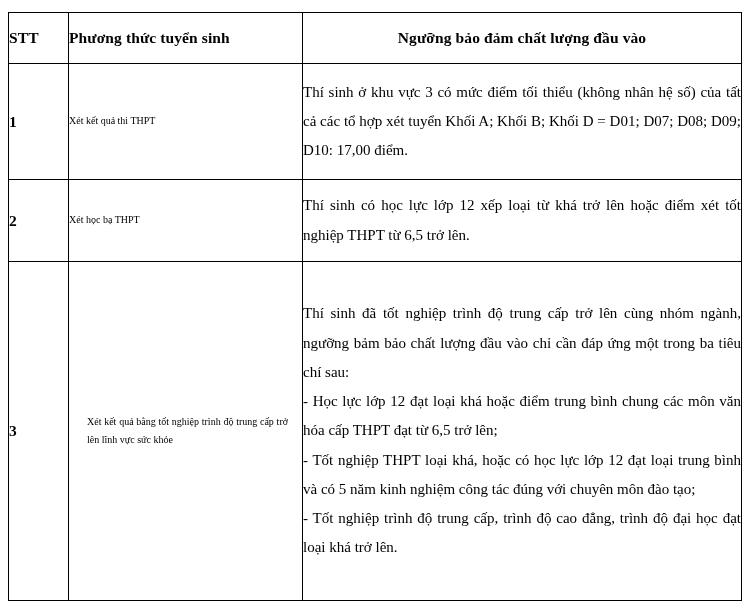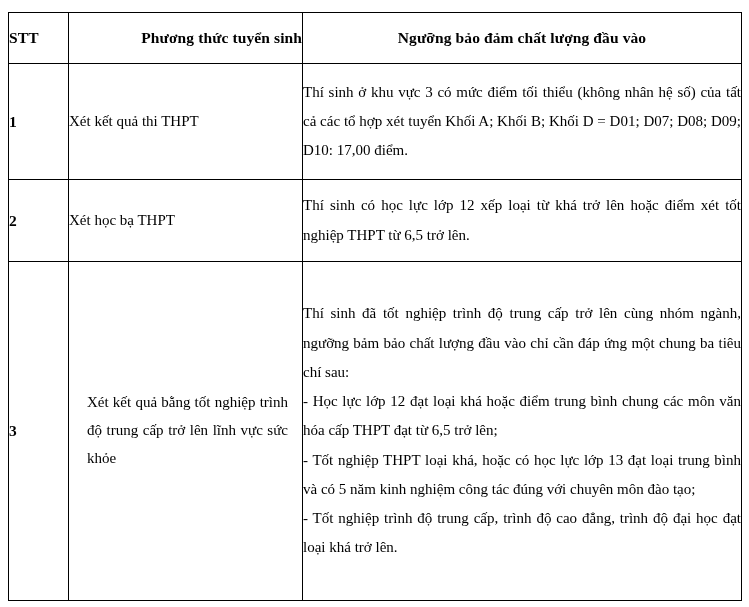--- a/index.html
+++ b/index.html
@@ -50,40 +50,40 @@
     height: 50px;
     font-weight: bold;
     font-size: 15.5px;
     letter-spacing: 0.1px;
   }
   th.th-stt {
     text-align: left;
     padding-left: 10px;
   }
   th.th-method {
-    text-align: right;
+    text-align: left;
     padding: 0 6px;
   }
   th.th-thresh {
     text-align: center;
     padding-left: 11px;
   }
 
   
   td.cell-stt {
     text-align: left;
     padding-left: 10px;
     font-weight: bold;
     font-size: 15.5px;
   }
 
   td.cell-method {
     text-align: left;
     padding: 0 12px 0 10px;
-    font-size: 15px;
+    font-size: 10px;
     line-height: 1.85;
   }
   td.cell-method.justified {
     text-align: justify;
     text-align-last: left;
     padding-right: 14px;
     padding-left: 18px;
   }
 
   td.cell-thresh {
@@ -141,22 +141,22 @@
         <td class="cell-method">Xét học bạ THPT</td>
         <td class="cell-thresh">
           <p>Thí sinh có học lực lớp 12 xếp loại từ khá trở lên hoặc điểm xét tốt nghiệp THPT từ 6,5 trở lên.</p>
         </td>
       </tr>
 
       <tr class="row-3">
         <td class="cell-stt">3</td>
         <td class="cell-method justified">Xét kết quả bằng tốt nghiệp trình độ trung cấp trở lên lĩnh vực sức khỏe</td>
         <td class="cell-thresh">
-          <p>Thí sinh đã tốt nghiệp trình độ trung cấp trở lên cùng nhóm ngành, ngưỡng bảm bảo chất lượng đầu vào chỉ cần đáp ứng một chung ba tiêu chí sau:</p>
+          <p>Thí sinh đã tốt nghiệp trình độ trung cấp trở lên cùng nhóm ngành, ngưỡng bảm bảo chất lượng đầu vào chỉ cần đáp ứng một trong ba tiêu chí sau:</p>
           <p>- Học lực lớp 12 đạt loại khá hoặc điểm trung bình chung các môn văn hóa cấp THPT đạt từ 6,5 trở lên;</p>
-          <p>- Tốt nghiệp THPT loại khá, hoặc có học lực lớp 13 đạt loại trung bình và có 5 năm kinh nghiệm công tác đúng với chuyên môn đào tạo;</p>
+          <p>- Tốt nghiệp THPT loại khá, hoặc có học lực lớp 12 đạt loại trung bình và có 5 năm kinh nghiệm công tác đúng với chuyên môn đào tạo;</p>
           <p>- Tốt nghiệp trình độ trung cấp, trình độ cao đẳng, trình độ đại học đạt loại khá trở lên.</p>
         </td>
       </tr>
     </tbody>
   </table>
 
 </div>
 
 </body></html>

